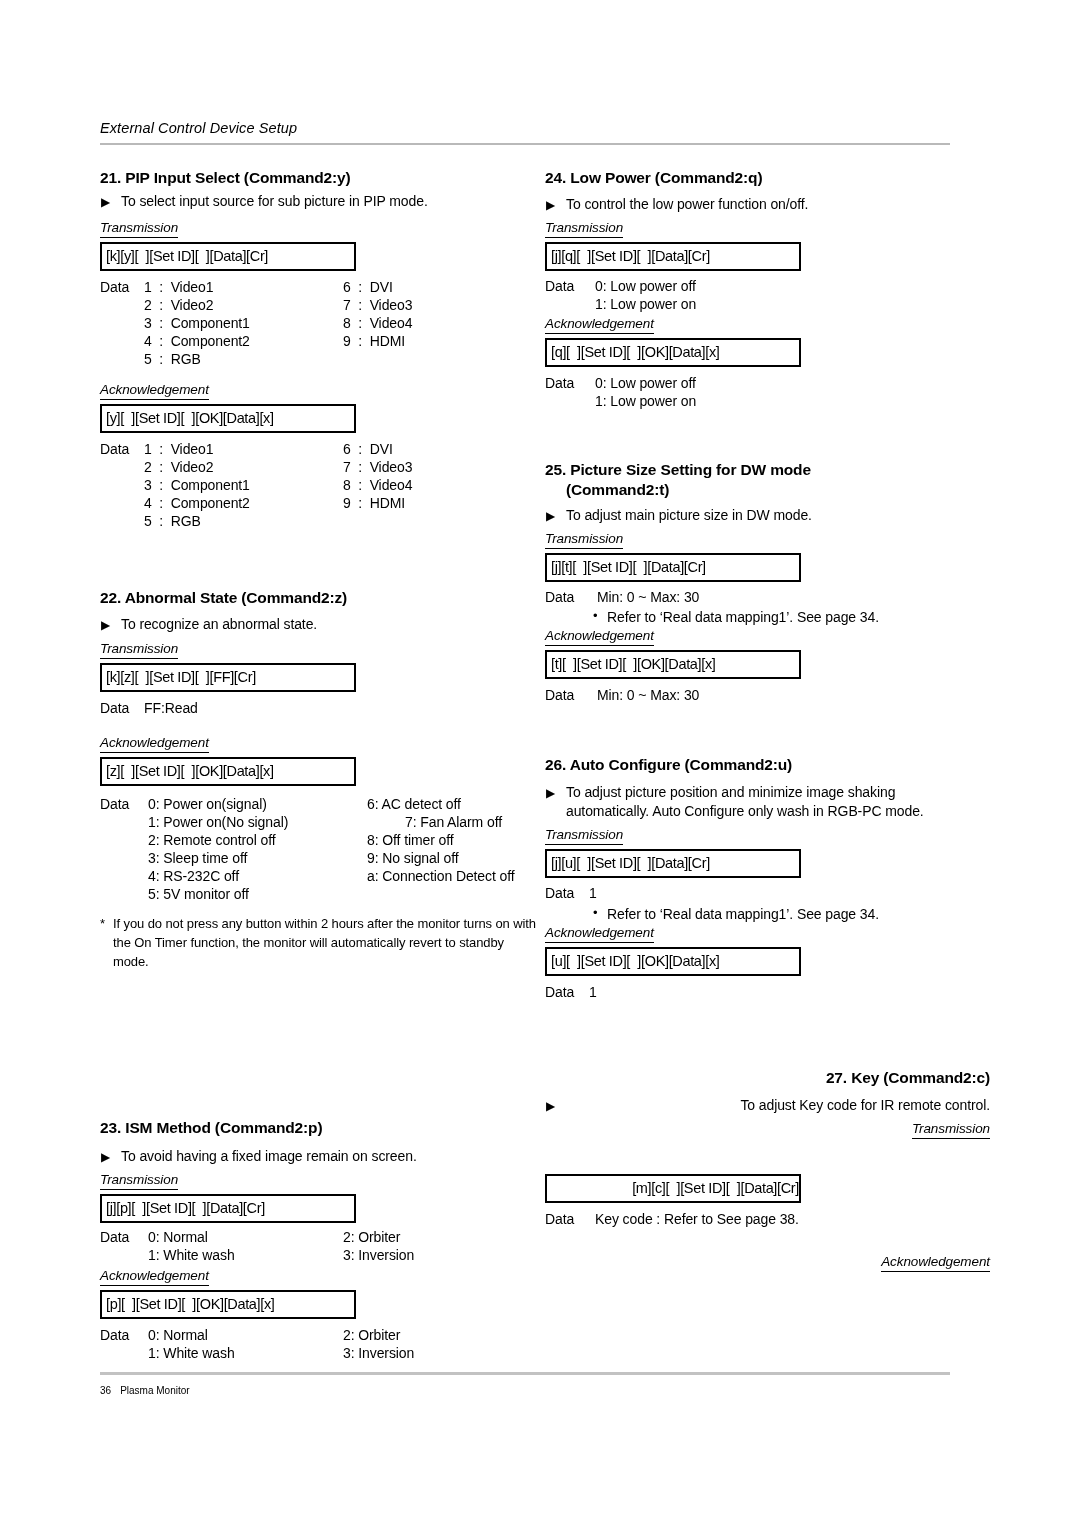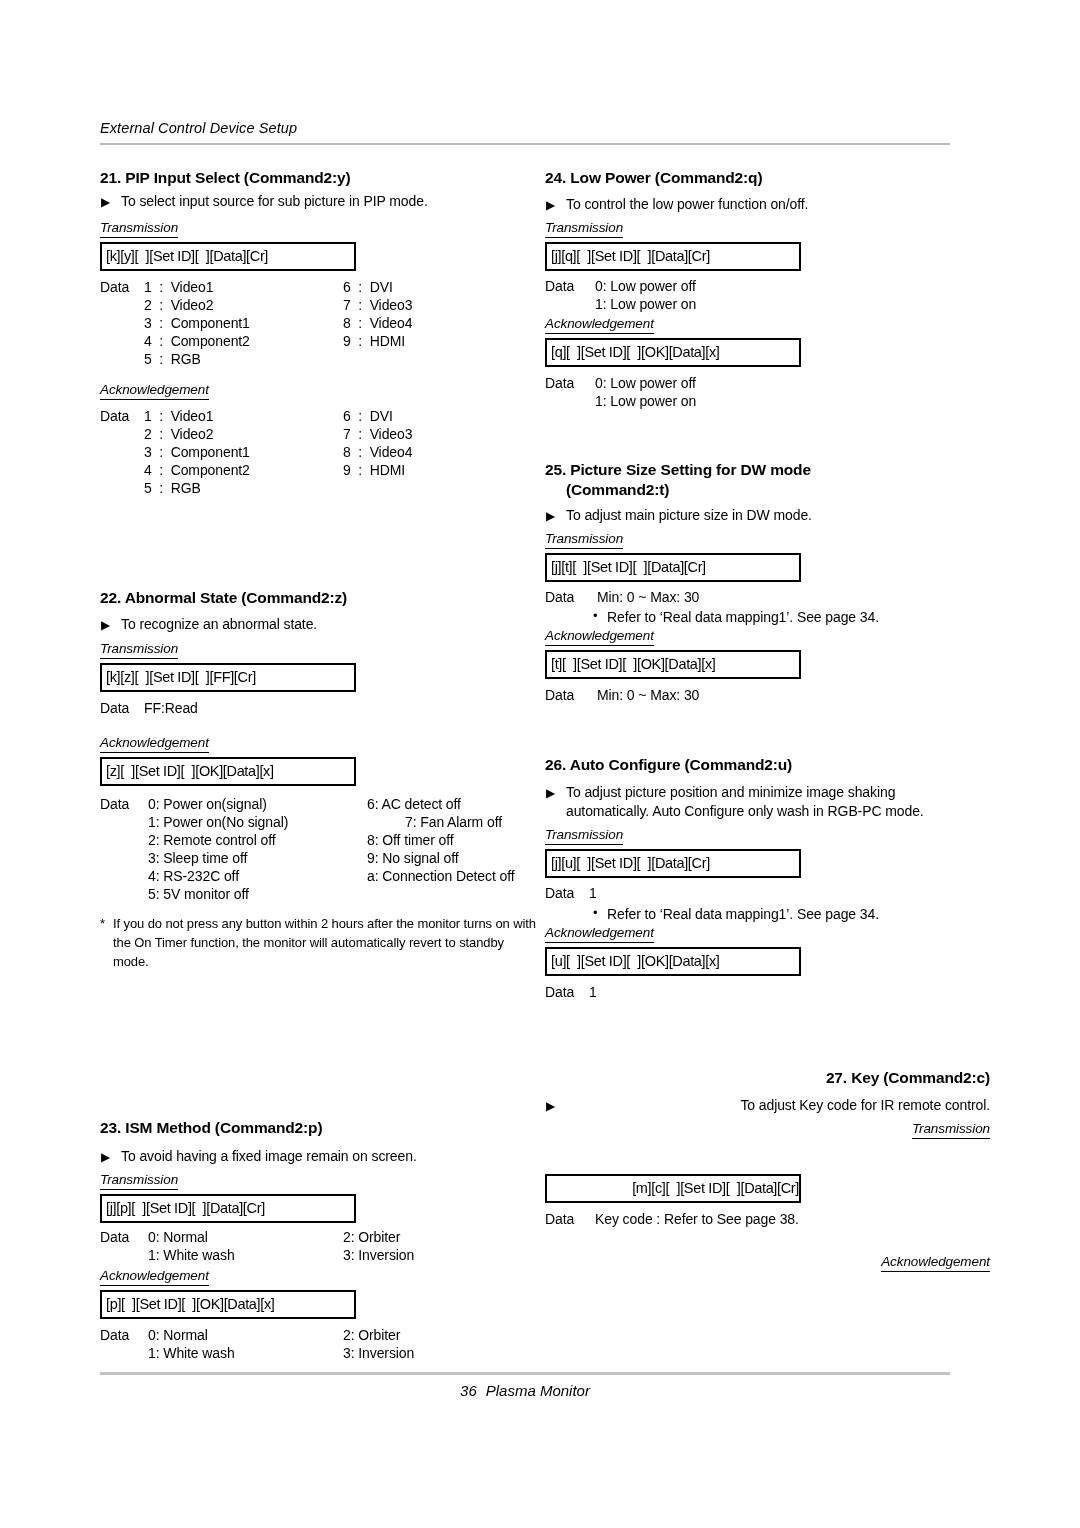--- a/index.html
+++ b/index.html
@@ -50,24 +50,22 @@
     top: 1372px;
     width: 850px;
   }
   .footer-rule {
     height: 3px;
     background: #c2c2c2;
     width: 850px;
   }
   .footer-text {
     margin-top: 7px;
-    font-style: italic;
-    font-size: 15px;
+    font-size: 10px;
     line-height: 18px;
-    text-align: center;
   }
   .footer-text .pg { margin-right: 9px; }
 
   
   .section { position: absolute; width: 445px; }
 
   h2.sec-title {
     margin: 0;
     font-size: 15.5px;
     font-weight: bold;
@@ -213,20 +211,21 @@
             <span class="c1" style="left:44px;">4  :  Component2</span>
             <span class="c2" style="left:243px;">9  :  HDMI</span>
           </div>
         <div class="drow">
             <span class="c1" style="left:44px;">5  :  RGB</span>
           </div>
       </div>
     </div>
 
     <div style="margin-top:12px;"><span class="label-ul">Acknowledgement</span></div>
+    <div class="cmdbox w252" style="margin-top:4px;">[y][  ][Set ID][  ][OK][Data][x]</div>
 
     <div class="datablock" style="margin-top:7px; height:90px;">
       <span class="dlabel">Data</span>
       <div class="dcols">
         <div class="drow">
             <span class="c1" style="left:44px;">1  :  Video1</span>
             <span class="c2" style="left:243px;">6  :  DVI</span>
           </div>
         <div class="drow">
             <span class="c1" style="left:44px;">2  :  Video2</span>

